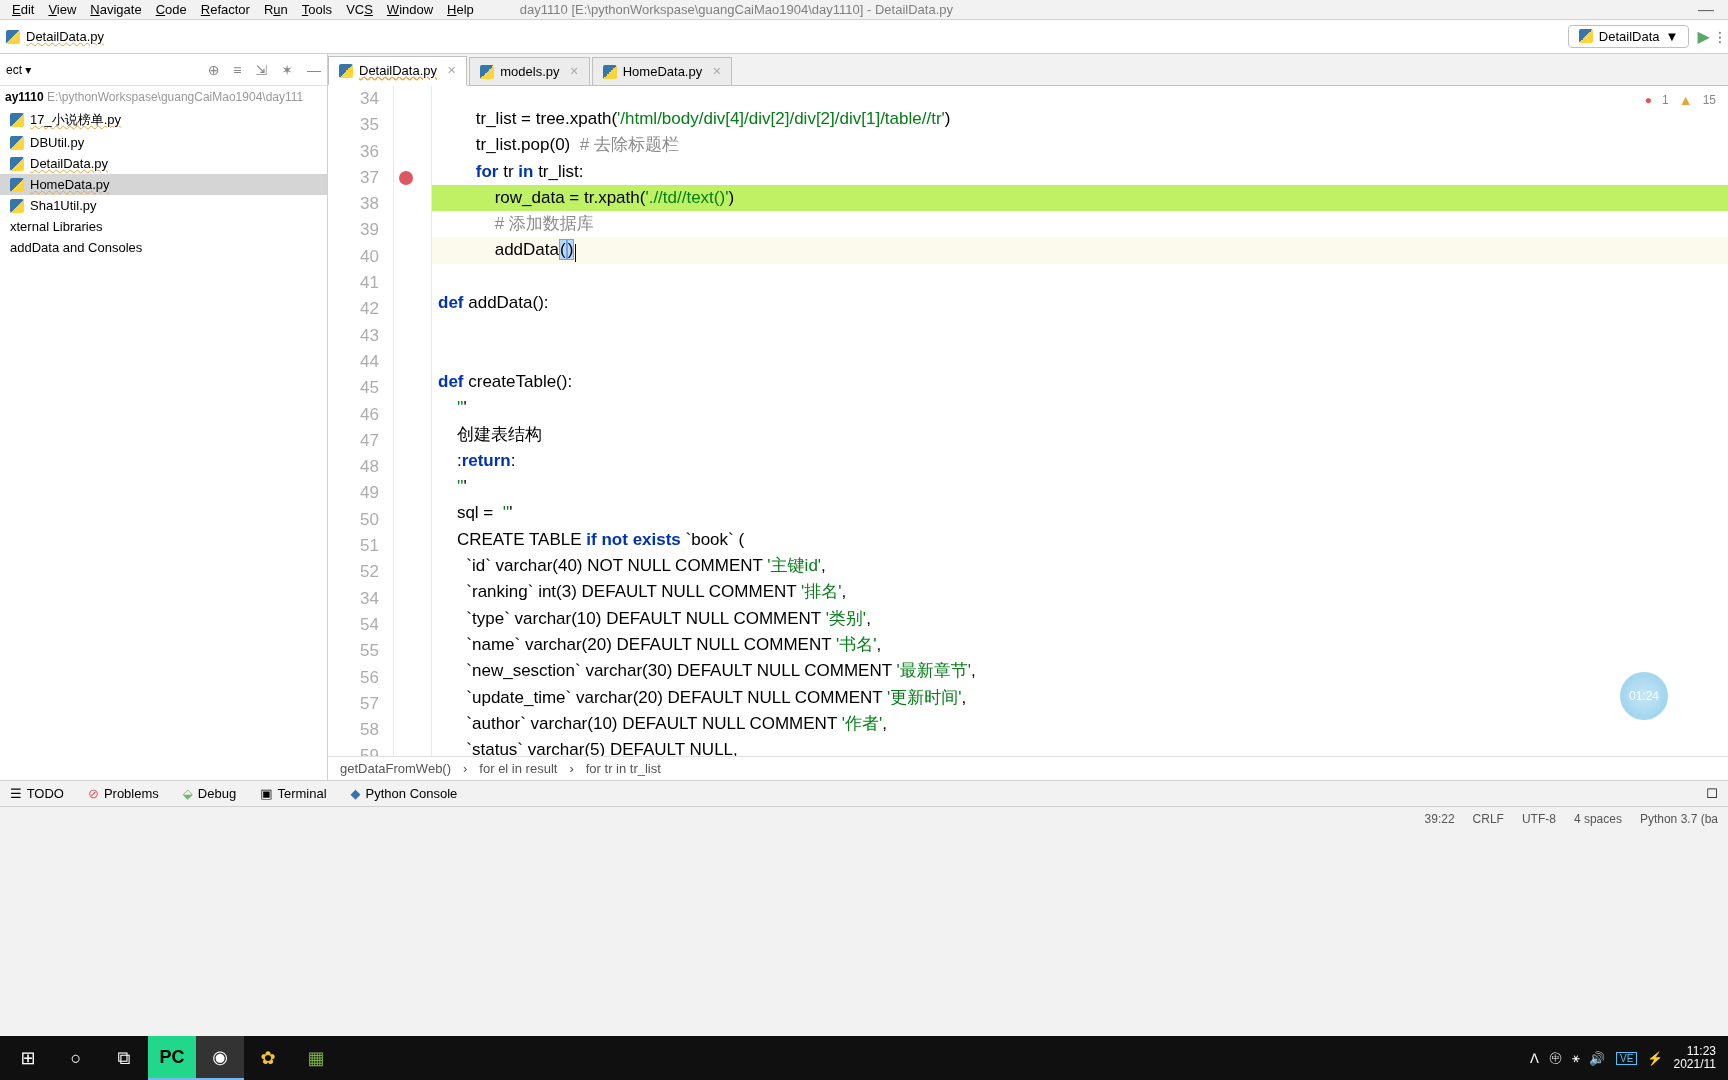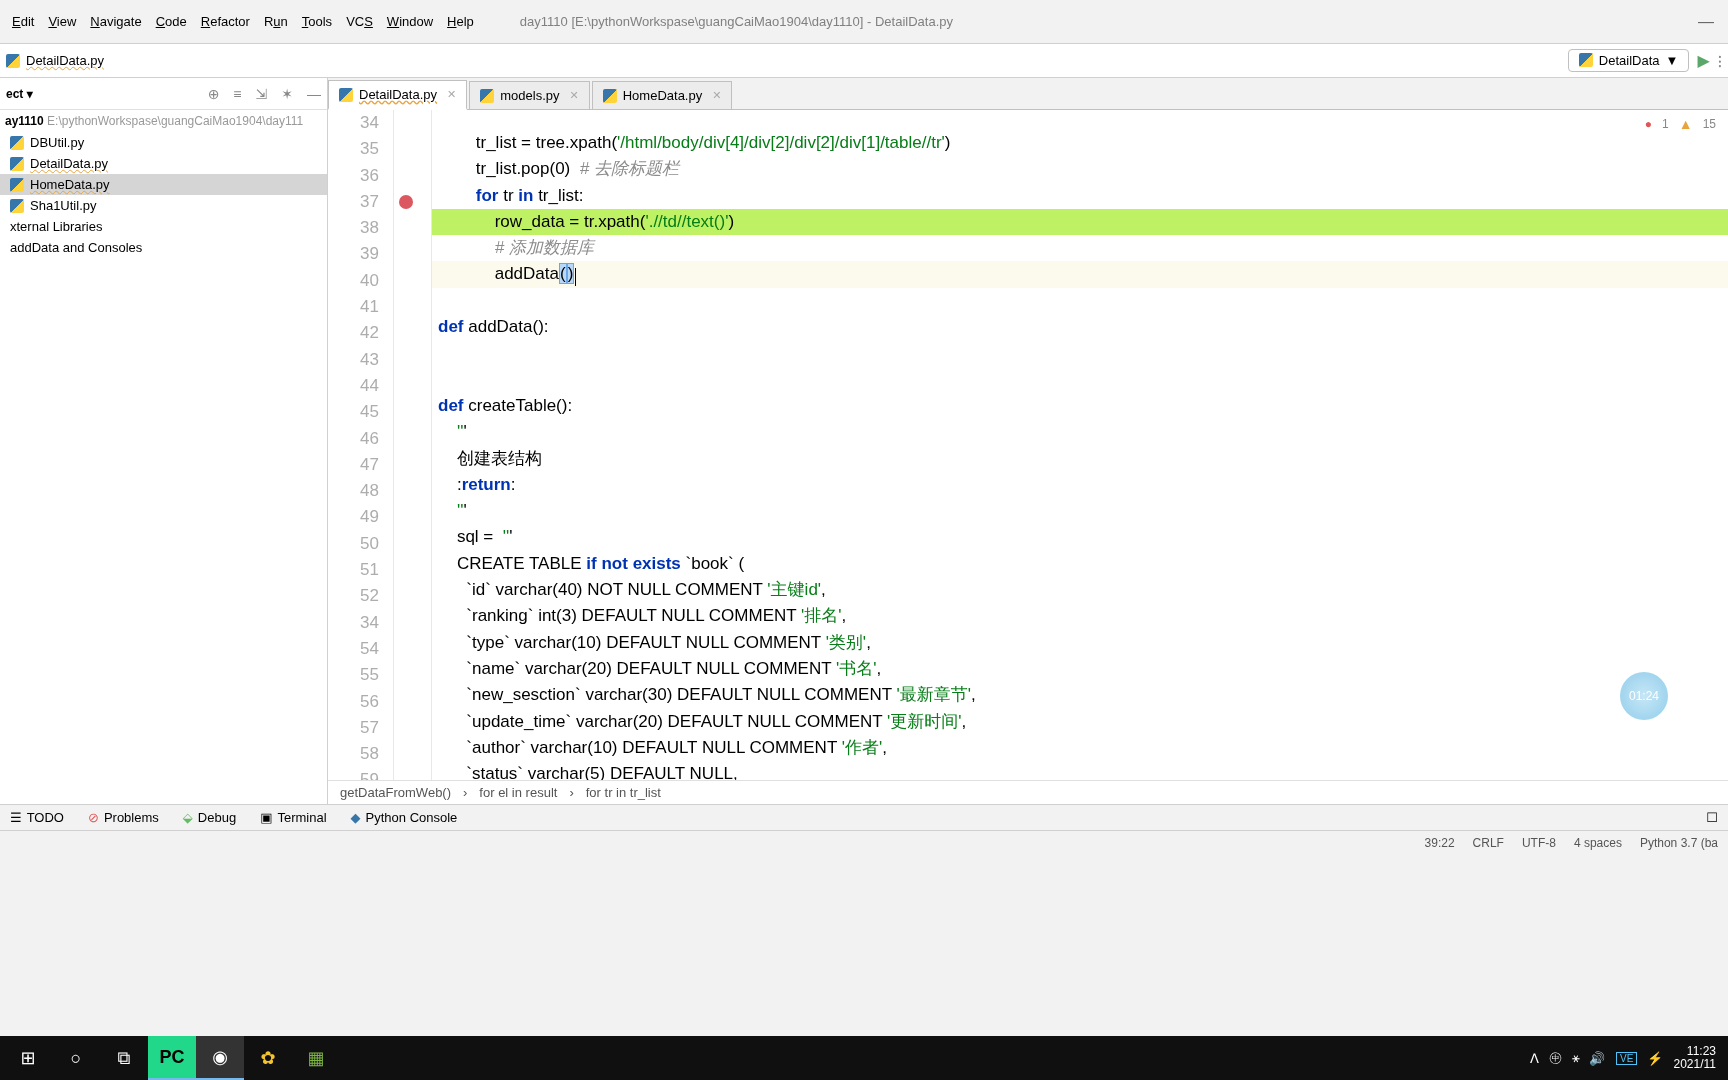--- a/index.html
+++ b/index.html
@@ -1,36 +1,36 @@
 <!DOCTYPE html>
 <html><head>
 <meta charset="utf-8">
 <style>
 * { margin: 0; padding: 0; box-sizing: border-box; font-family: "Segoe UI", Arial, sans-serif; }
 body { background: #f2f2f2; width: 1728px; height: 1080px; overflow: hidden; font-size: 13px; color: #000; }
 
-.titlebar { height: 44px; background: #f2f2f2; display: flex; align-items: center; padding: 0 6px; border-bottom: 1px solid #d0d0d0; }
+.titlebar { height: 20px; background: #f2f2f2; display: flex; align-items: center; padding: 0 6px; border-bottom: 1px solid #d0d0d0; }
 .menubar { display: flex; gap: 2px; }
 .menu-item { padding: 2px 6px; cursor: pointer; }
 .menu-item u { text-decoration: underline; }
 .title-txt { margin-left: 40px; color: #808080; }
 .win-controls { margin-left: auto; display: flex; gap: 18px; padding-right: 8px; color: #666; font-size: 16px; }
 
 .navbar { height: 34px; background: #fff; display: flex; align-items: center; padding: 0 6px; border-bottom: 1px solid #d0d0d0; }
 .nav-left { display: flex; align-items: center; gap: 6px; }
 .pyfile-icon { width: 14px; height: 14px; background: linear-gradient(135deg,#3776ab 50%,#ffd43b 50%); border-radius: 2px; }
 .nav-right { margin-left: auto; display: flex; align-items: center; gap: 8px; }
 .run-config { border: 1px solid #c0c0c0; border-radius: 4px; padding: 3px 10px; display: flex; align-items: flex-start; gap: 6px; background: #fff; }
 .run-btn { color: #59a869; font-size: 16px; }
 .settings-icon { color: #888; font-size: 16px; }
 
 .main { display: flex; height: 726px; }
 .sidebar { width: 328px; background: #fff; border-right: 1px solid #d0d0d0; display: flex; flex-direction: column; }
 .sidebar-hdr { height: 32px; display: flex; align-items: center; padding: 0 6px; border-bottom: 1px solid #e0e0e0; font-size: 12px; }
-.sidebar-hdr-txt { flex: 1; font-weight: bold; }
+.sidebar-hdr-txt { flex: 1; }
 .sidebar-hdr-icons { display: flex; gap: 14px; color: #888; font-size: 14px; }
 .proj-path { font-size: 12px; padding: 4px 5px; white-space: nowrap; overflow: hidden; }
 .proj-path .p1 { font-weight: bold; }
 .proj-path .p2 { color: #999; }
 .tree-item { padding: 3px 8px 3px 10px; display: flex; align-items: center; gap: 6px; font-size: 13px; cursor: pointer; }
 .tree-item.sel { background: #d5d5d5; }
 .tree-item .pyfile-icon { flex-shrink: 0; }
 .wavy { text-decoration: underline wavy #e8a33d; text-decoration-thickness: 1px; }
 
 .editor-area { flex: 1; background: #fff; display: flex; flex-direction: column; }
@@ -45,21 +45,21 @@
 .gutter div { height: 26.3px; line-height: 26.3px; }
 .fold-col { width: 14px; border-right: 1px solid #e8e8e8; }
 .bp-col { width: 24px; position: relative; }
 .bp-dot { width: 14px; height: 14px; background: #db5860; border-radius: 50%; position: absolute; left: 5px; }
 .code-lines { flex: 1; position: relative; white-space: pre; margin-top: 20px; }
 .code-lines .line { height: 26.3px; line-height: 26.3px; padding-left: 6px; }
 .hl-row { background: #bef264; }
 .curr-row { background: #fcfaed; }
 .kw { color: #0033b3; font-weight: bold; }
 .str { color: #067d17; }
-.cmt { color: #8c8c8c; font-style: italic; }
+.cmt { color: #8c8c8c; }
 .paren-hl { background: #b8d8f9; border: 1px solid #6ba6e8; }
 
 .inspection { position: absolute; top: 6px; right: 12px; display: flex; gap: 10px; font-size: 12px; color: #888; align-items: center; }
 .insp-err { color: #e05555; }
 .insp-warn-ico { color: #e8a33d; font-size: 14px; }
 
 .breadcrumbs { height: 24px; border-top: 1px solid #e0e0e0; background: #fff; display: flex; align-items: center; padding: 0 12px; font-size: 13px; gap: 12px; color: #555; }
 
 .bottom-tools { height: 26px; background: #f2f2f2; border-top: 1px solid #d0d0d0; display: flex; align-items: center; padding: 0 10px; gap: 24px; font-size: 13px; }
 .bottom-tools .tool { display: flex; align-items: center; gap: 5px; cursor: pointer; }
@@ -126,20 +126,24 @@
         <span>≡</span>
         <span>⇲</span>
         <span>✶</span>
         <span>—</span>
       </div>
     </div>
     <div class="proj-path">
       <span class="p1">ay1110</span>
       <span class="p2">E:\pythonWorkspase\guangCaiMao1904\day111</span>
     </div>
+    <div class="tree-item">
+        <span class="pyfile-icon"></span>
+        <span class="wavy">17_小说榜单.py</span>
+      </div>
     <div class="tree-item">
         <span class="pyfile-icon"></span>
         <span>DBUtil.py</span>
       </div>
     <div class="tree-item">
         <span class="pyfile-icon"></span>
         <span class="wavy">DetailData.py</span>
       </div>
     <div class="tree-item sel">
         <span class="pyfile-icon"></span>

